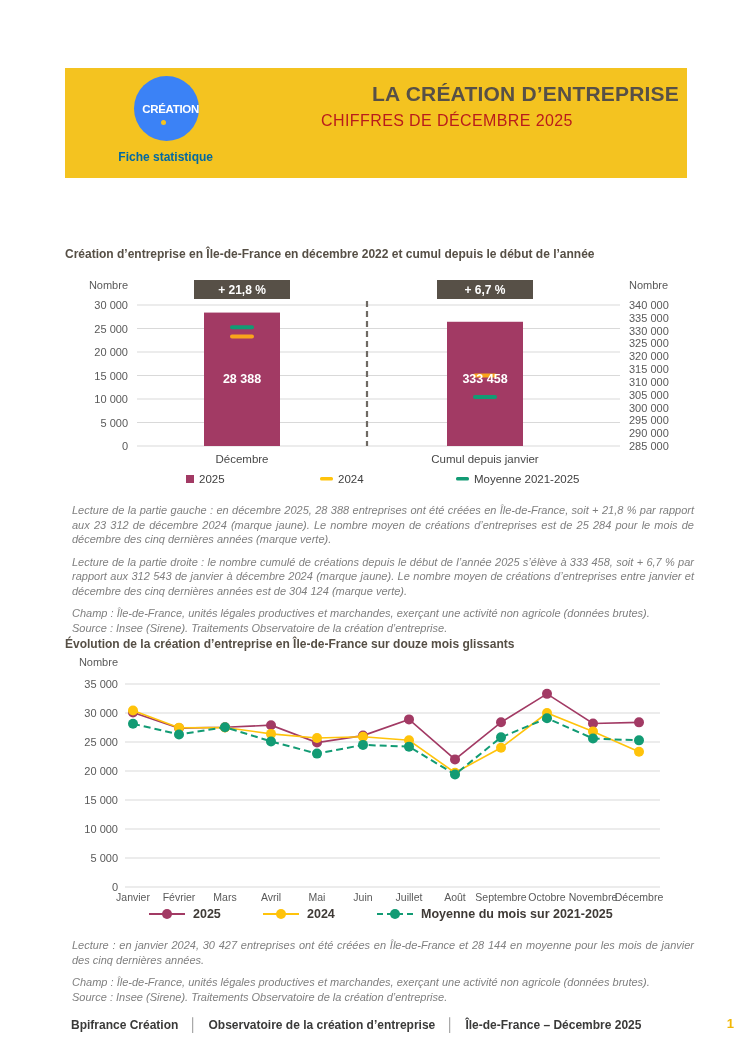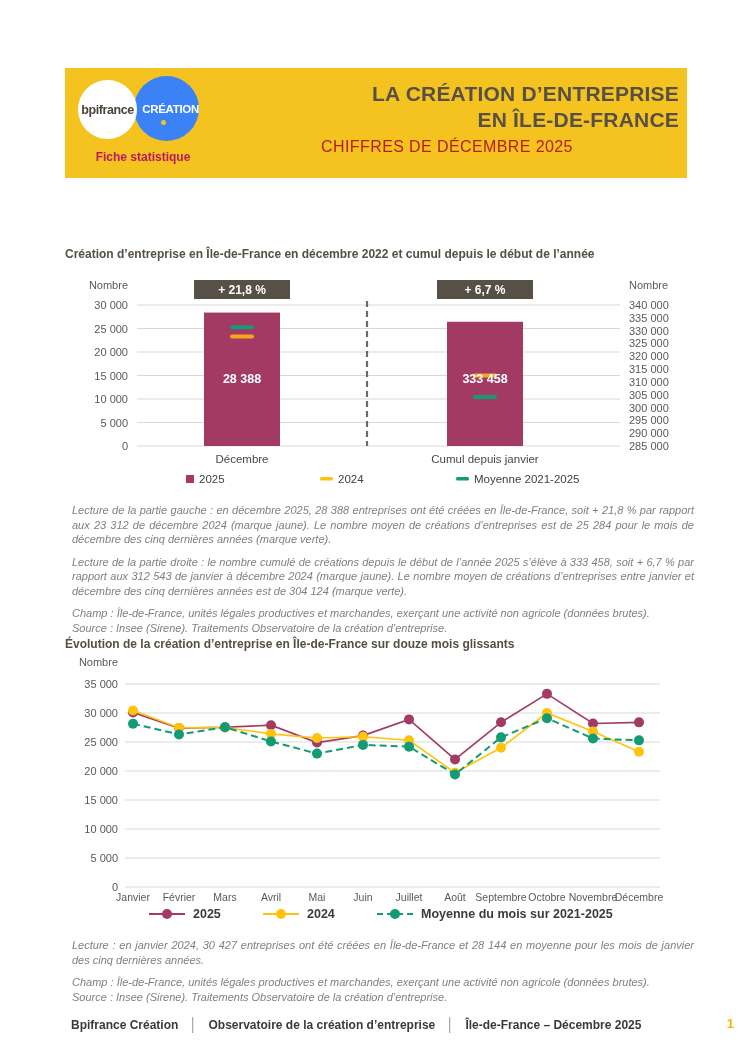--- a/index.html
+++ b/index.html
@@ -8,21 +8,21 @@
 
   
   .band{position:absolute;left:65px;top:68px;width:622px;height:110px;background:#F4C320;}
   .logo-white{position:absolute;left:13px;top:12px;width:59px;height:59px;border-radius:50%;background:#ffffff;
     display:flex;align-items:center;justify-content:center;z-index:2;}
   .logo-white span{font-weight:bold;font-size:12.5px;color:#4A443C;letter-spacing:-0.4px;}
   .logo-dark{position:absolute;left:69px;top:8px;width:65px;height:65px;border-radius:50%;background:#3b82f6;
     display:flex;align-items:center;justify-content:flex-end;z-index:1;}
   .logo-dark span{font-weight:bold;font-size:11.5px;color:#ffffff;letter-spacing:-0.3px;}
   .logo-dot{position:absolute;left:96px;top:52px;width:5px;height:5px;border-radius:50%;background:#F4C320;z-index:3;}
-  .tagline{position:absolute;left:8px;top:82px;width:140px;text-align:center;font-weight:bold;font-size:12px;color:#be185d;}
+  .tagline{position:absolute;left:8px;top:82px;width:140px;text-align:right;font-weight:bold;font-size:12px;color:#0369a1;}
   .head-titles{position:absolute;left:150px;right:8px;top:13px;text-align:center;}
   .head-title{font-weight:bold;font-size:21px;line-height:26px;color:#575047;letter-spacing:0.2px;text-align:right;}
   .head-sub{margin-top:5px;font-size:16px;color:#b91c1c;letter-spacing:0.4px;}
 
   
   .chart-title{position:absolute;left:65px;width:622px;font-weight:bold;font-size:12px;color:#564F45;}
   #chart1-title{top:247px;}
   #chart2-title{top:637px;}
 
   
@@ -46,28 +46,24 @@
 </style>
 </head>
 <body>
 
 <div id="page">
 
   <div class="band">
     <div class="logo-dark">
       <span>CRÉATION</span>
     </div>
-    <div class="logo-white">
-      <span>bpifrance</span>
-    </div>
     <div class="logo-dot"></div>
     <div class="tagline">Fiche statistique</div>
     <div class="head-titles">
       <div class="head-title">LA CRÉATION D’ENTREPRISE</div>
-      <div class="head-title">EN ÎLE-DE-FRANCE</div>
       <div class="head-sub">CHIFFRES DE DÉCEMBRE 2025</div>
     </div>
   </div>
 
   <div class="chart-title" id="chart1-title">Création d’entreprise en Île-de-France en décembre 2022 et cumul depuis le début de l’année</div>
   <svg id="bar-chart" width="625" height="218" viewBox="0 0 625 218">
       <line x1="72" y1="27" x2="555" y2="27" stroke="#D9D9D9" stroke-width="1"></line>
       <text x="63" y="31" text-anchor="end" font-size="11" fill="#595959">30 000</text>
       <line x1="72" y1="50.5" x2="555" y2="50.5" stroke="#D9D9D9" stroke-width="1"></line>
       <text x="63" y="54.5" text-anchor="end" font-size="11" fill="#595959">25 000</text>

